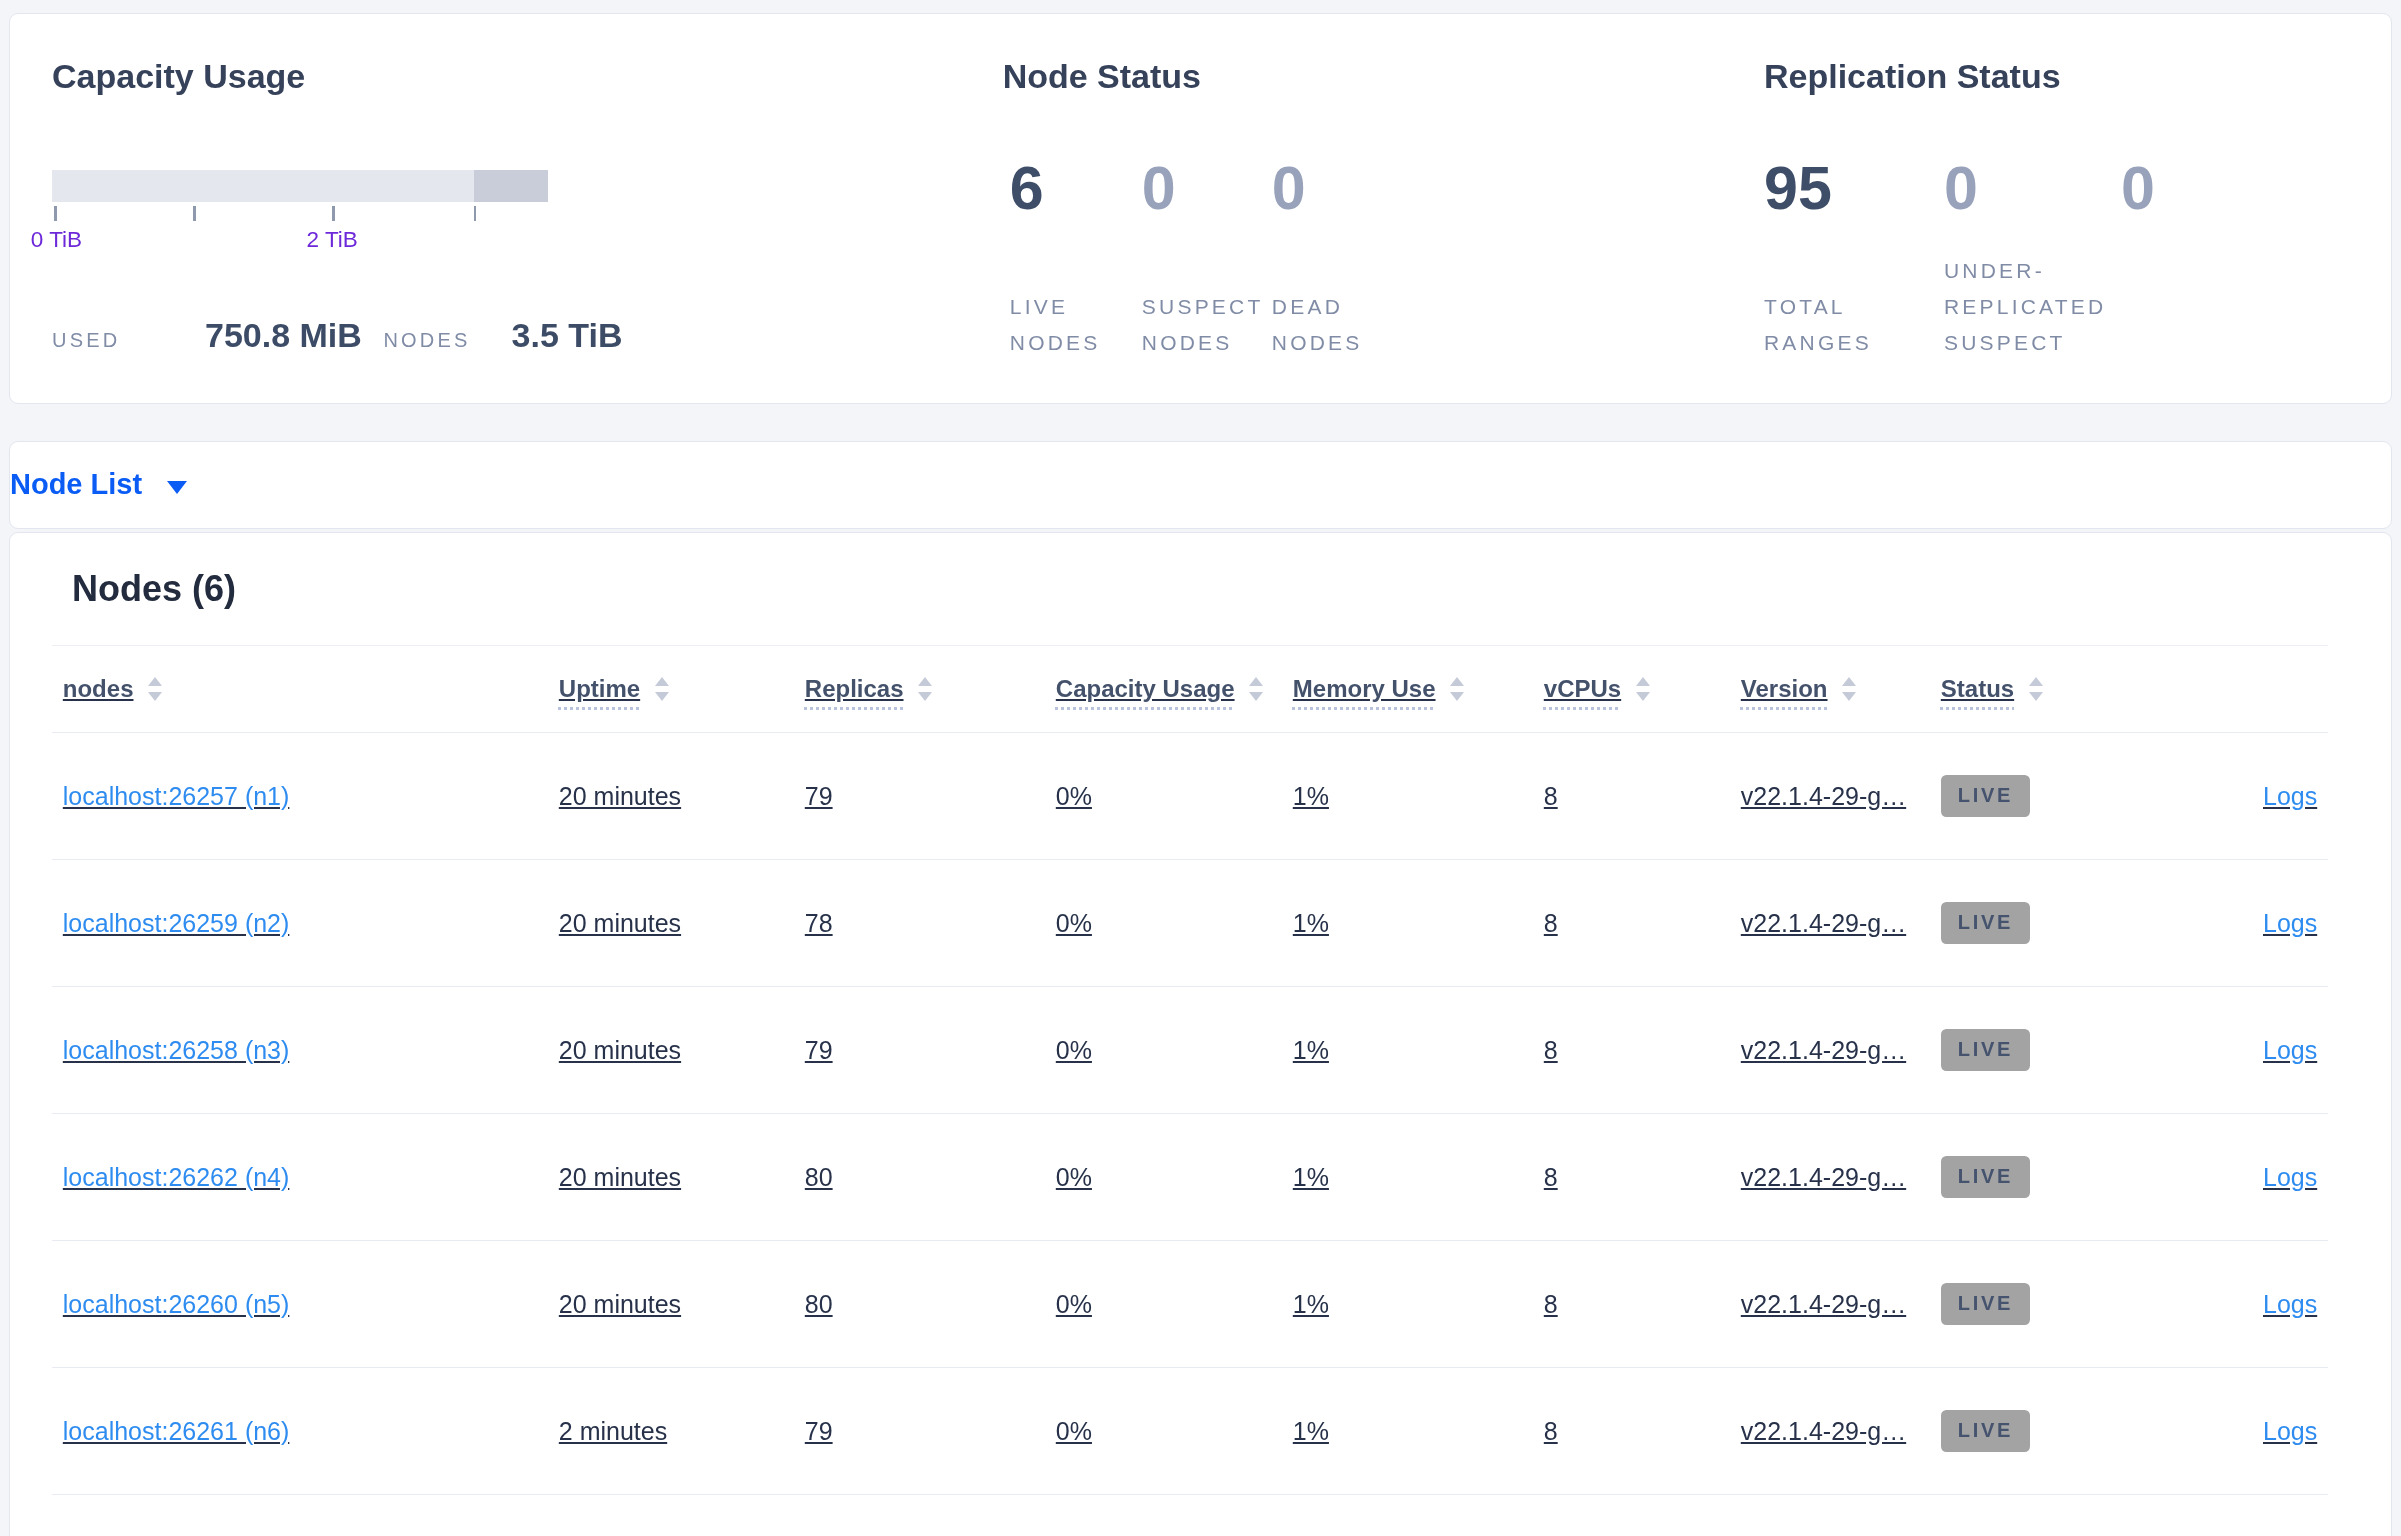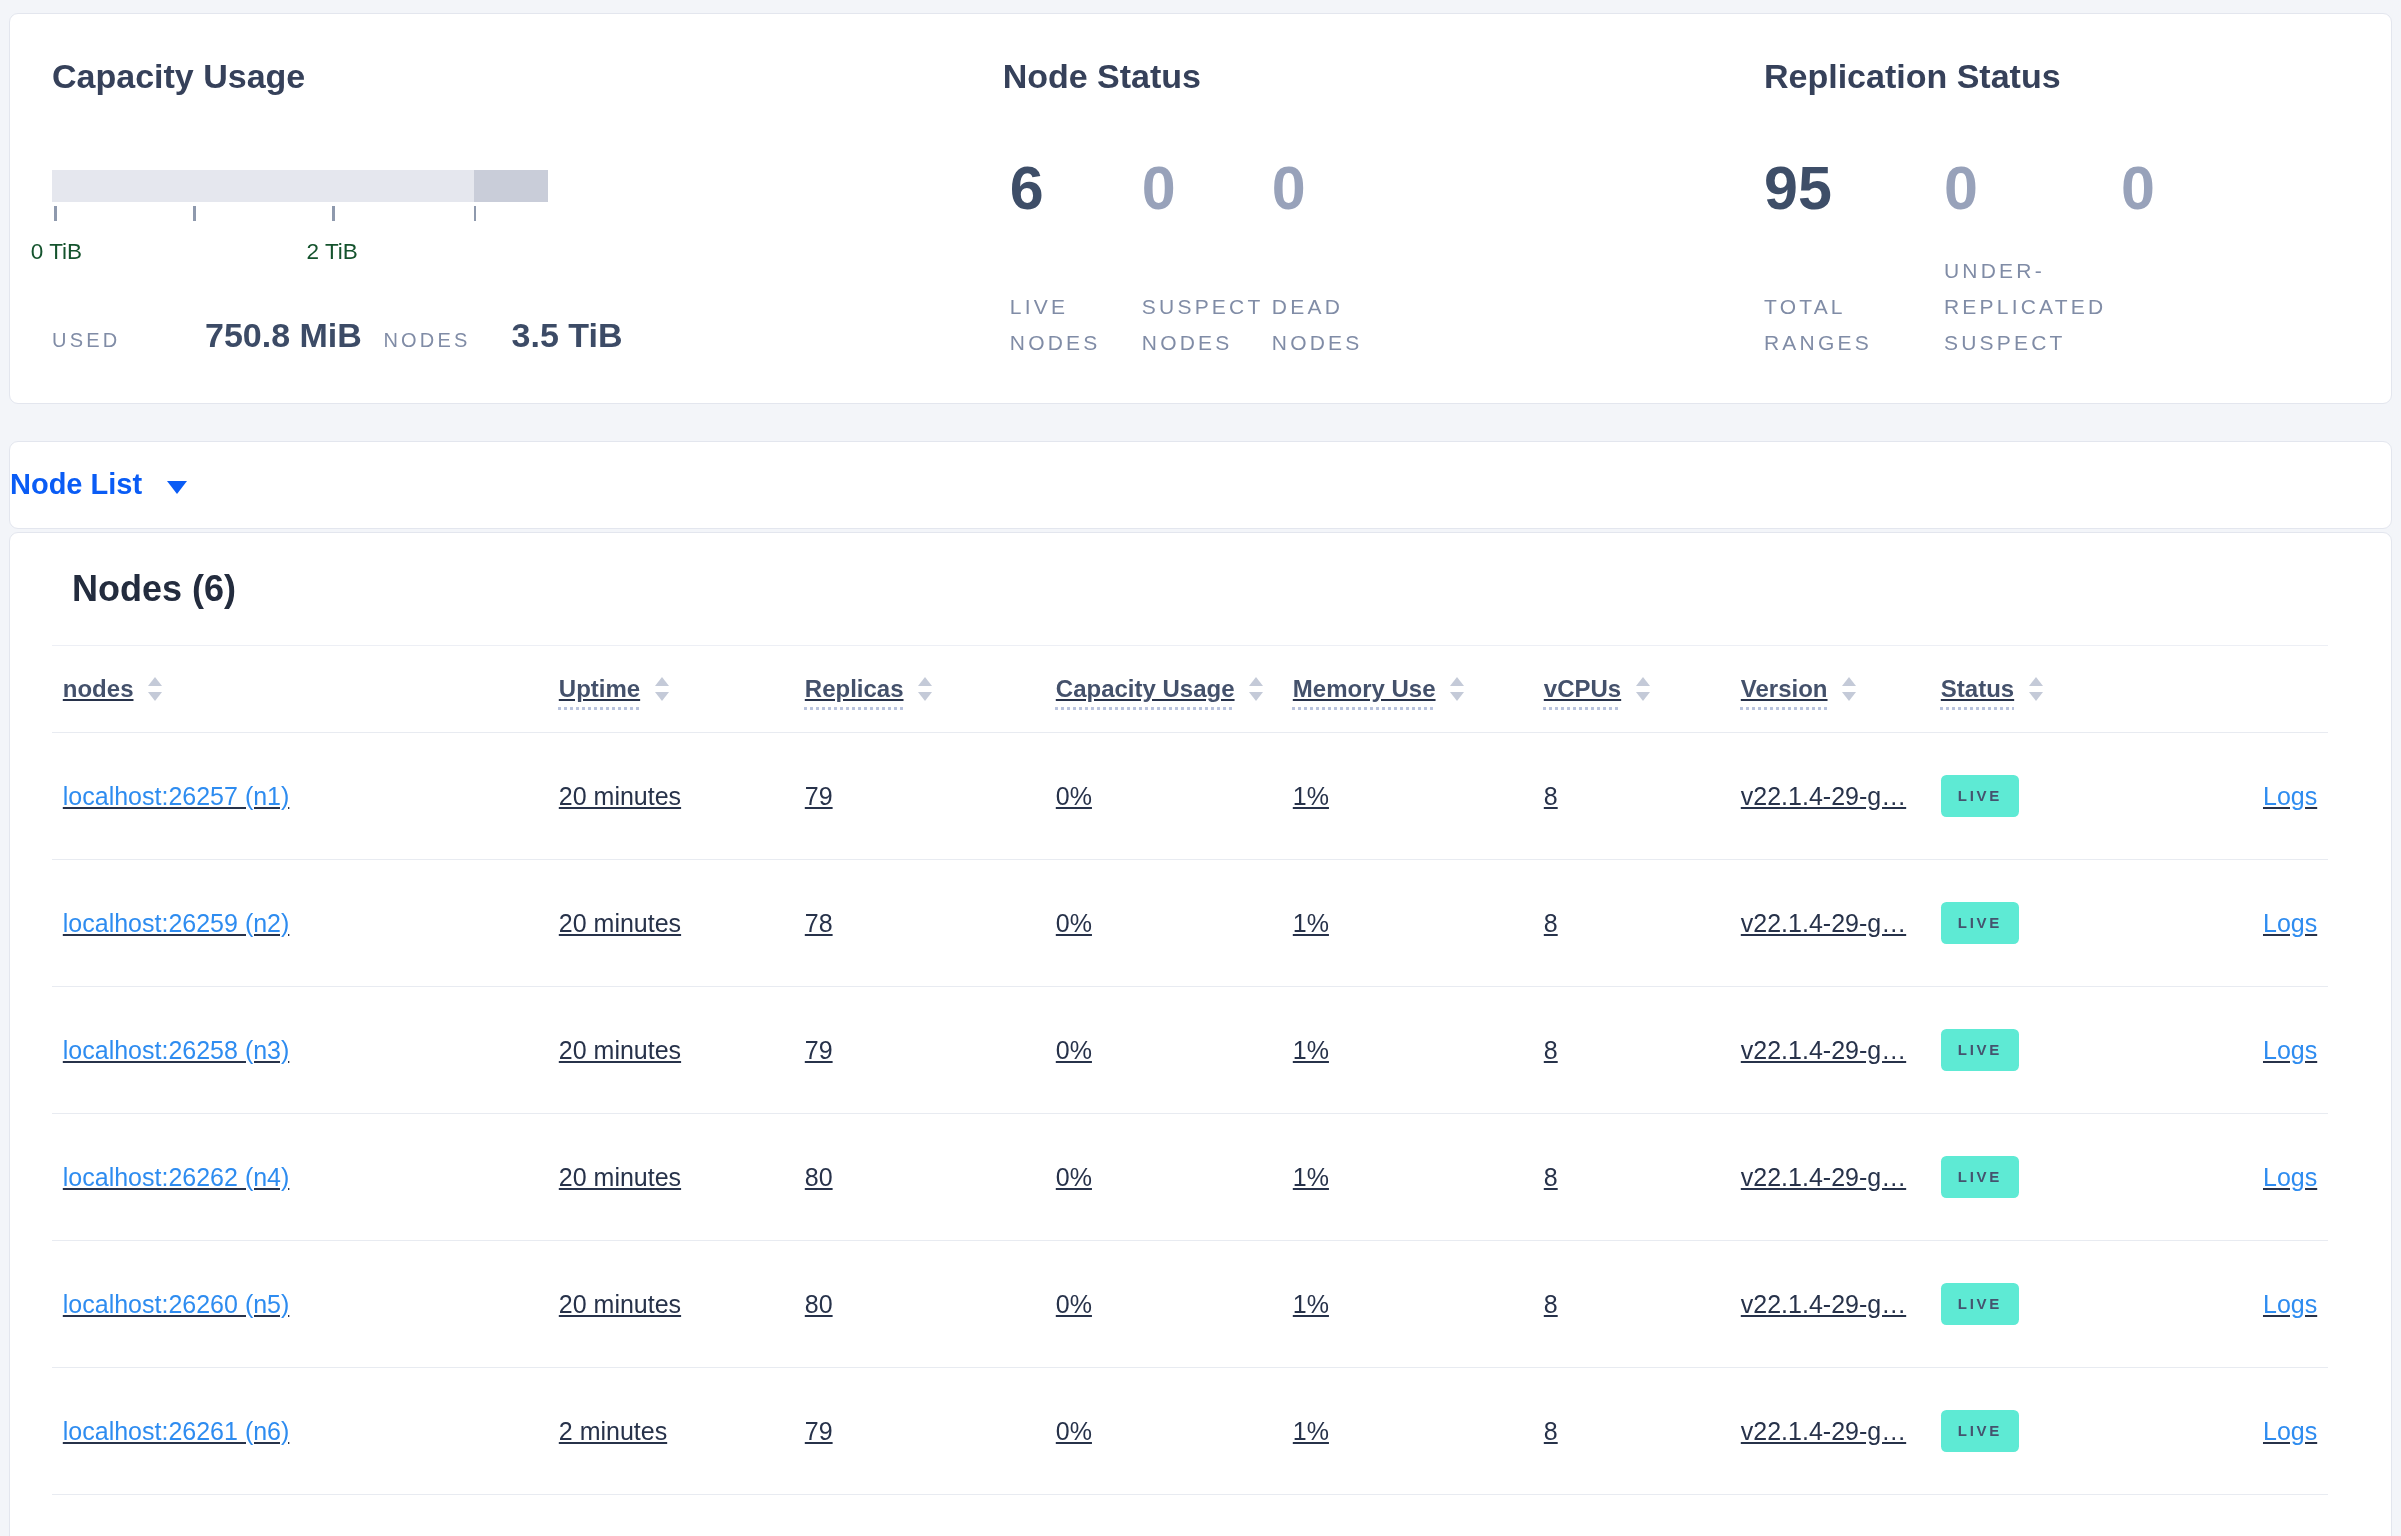--- a/index.html
+++ b/index.html
@@ -44,21 +44,21 @@
   
   .cap-body { display:flex; flex-direction:column; margin-top:45px; height:220px; }
   .cap-top { display:flex; }
   .cap-number { width:153px; font-size:61px; font-weight:700; color:#3e4e68; line-height:90px; }
   .bar-block { width:496px; margin-top:27px; }
   .bar-track { height:32px; background:#e5e7ee; position:relative; overflow:hidden; }
   .bar-seg { position:absolute; left:85%; top:0; bottom:0; width:15%; background:#c9cdd9; }
   .axis { position:relative; height:18px; }
   .tick { position:absolute; top:4.5px; width:2.7px; height:15.3px; background:#8e99ad; }
   .tick.t0 { left:0.5%; } .tick.t1 { left:28.5%; } .tick.t2 { left:56.5%; } .tick.t3 { left:85%; }
-  .axis-labels { position:relative; height:31px; margin-top:19px; font-size:22.5px; color:#14532d; }
+  .axis-labels { position:relative; height:31px; margin-top:7px; font-size:22.5px; color:#6d28d9; }
   .axis-labels span { position:absolute; transform:translateX(-50%); white-space:nowrap; }
   .axis-labels .al0 { left:0.9%; } .axis-labels .al1 { left:56.5%; }
   .cap-foot { margin-top:auto; display:flex; align-items:baseline; padding-bottom:7.2px; }
   .cap-foot .lbl { font-size:20px; letter-spacing:3.2px; color:#808ca6; }
   .cap-foot .lbl-used { width:153px; }
   .cap-foot .val { font-size:34px; font-weight:700; color:#3c4b66; }
   .cap-foot .lbl-usable { margin-left:21.6px; }
   .cap-foot .val-usable { margin-left:41px; }
 
   
@@ -98,22 +98,22 @@
   }
   .sort { display:inline-flex; flex-direction:column; gap:5.4px; margin-left:14.4px; }
   .sort .up { width:0; height:0; border-left:7.2px solid transparent; border-right:7.2px solid transparent; border-bottom:9px solid #c4cad8; }
   .sort .dn { width:0; height:0; border-left:7.2px solid transparent; border-right:7.2px solid transparent; border-top:9px solid #c4cad8; }
 
   .tr { height:127px; border-bottom:1.8px solid #e8ebf1; font-size:25px; color:#27324a; }
   .tr a { text-decoration:none; }
   .link-azure { color:#2e8cf0; cursor:pointer; }
   .td-logs { text-align:right; padding-right:10.8px; }
   .badge {
-    display:inline-block; background:#5eead4; border-radius:5.4px;
-    padding:9px 17px; font-size:15px; font-weight:700;
+    display:inline-block; background:#a3a3a3; border-radius:5.4px;
+    padding:9px 17px; font-size:20px; font-weight:700;
     letter-spacing:2.7px; color:#45536e; line-height:23.4px;
   }
 </style>
 </head>
 <body>
 
 <div class="card summary-card">
 
   <div class="cap-section">
     <div class="sec-title">Capacity Usage</div>

